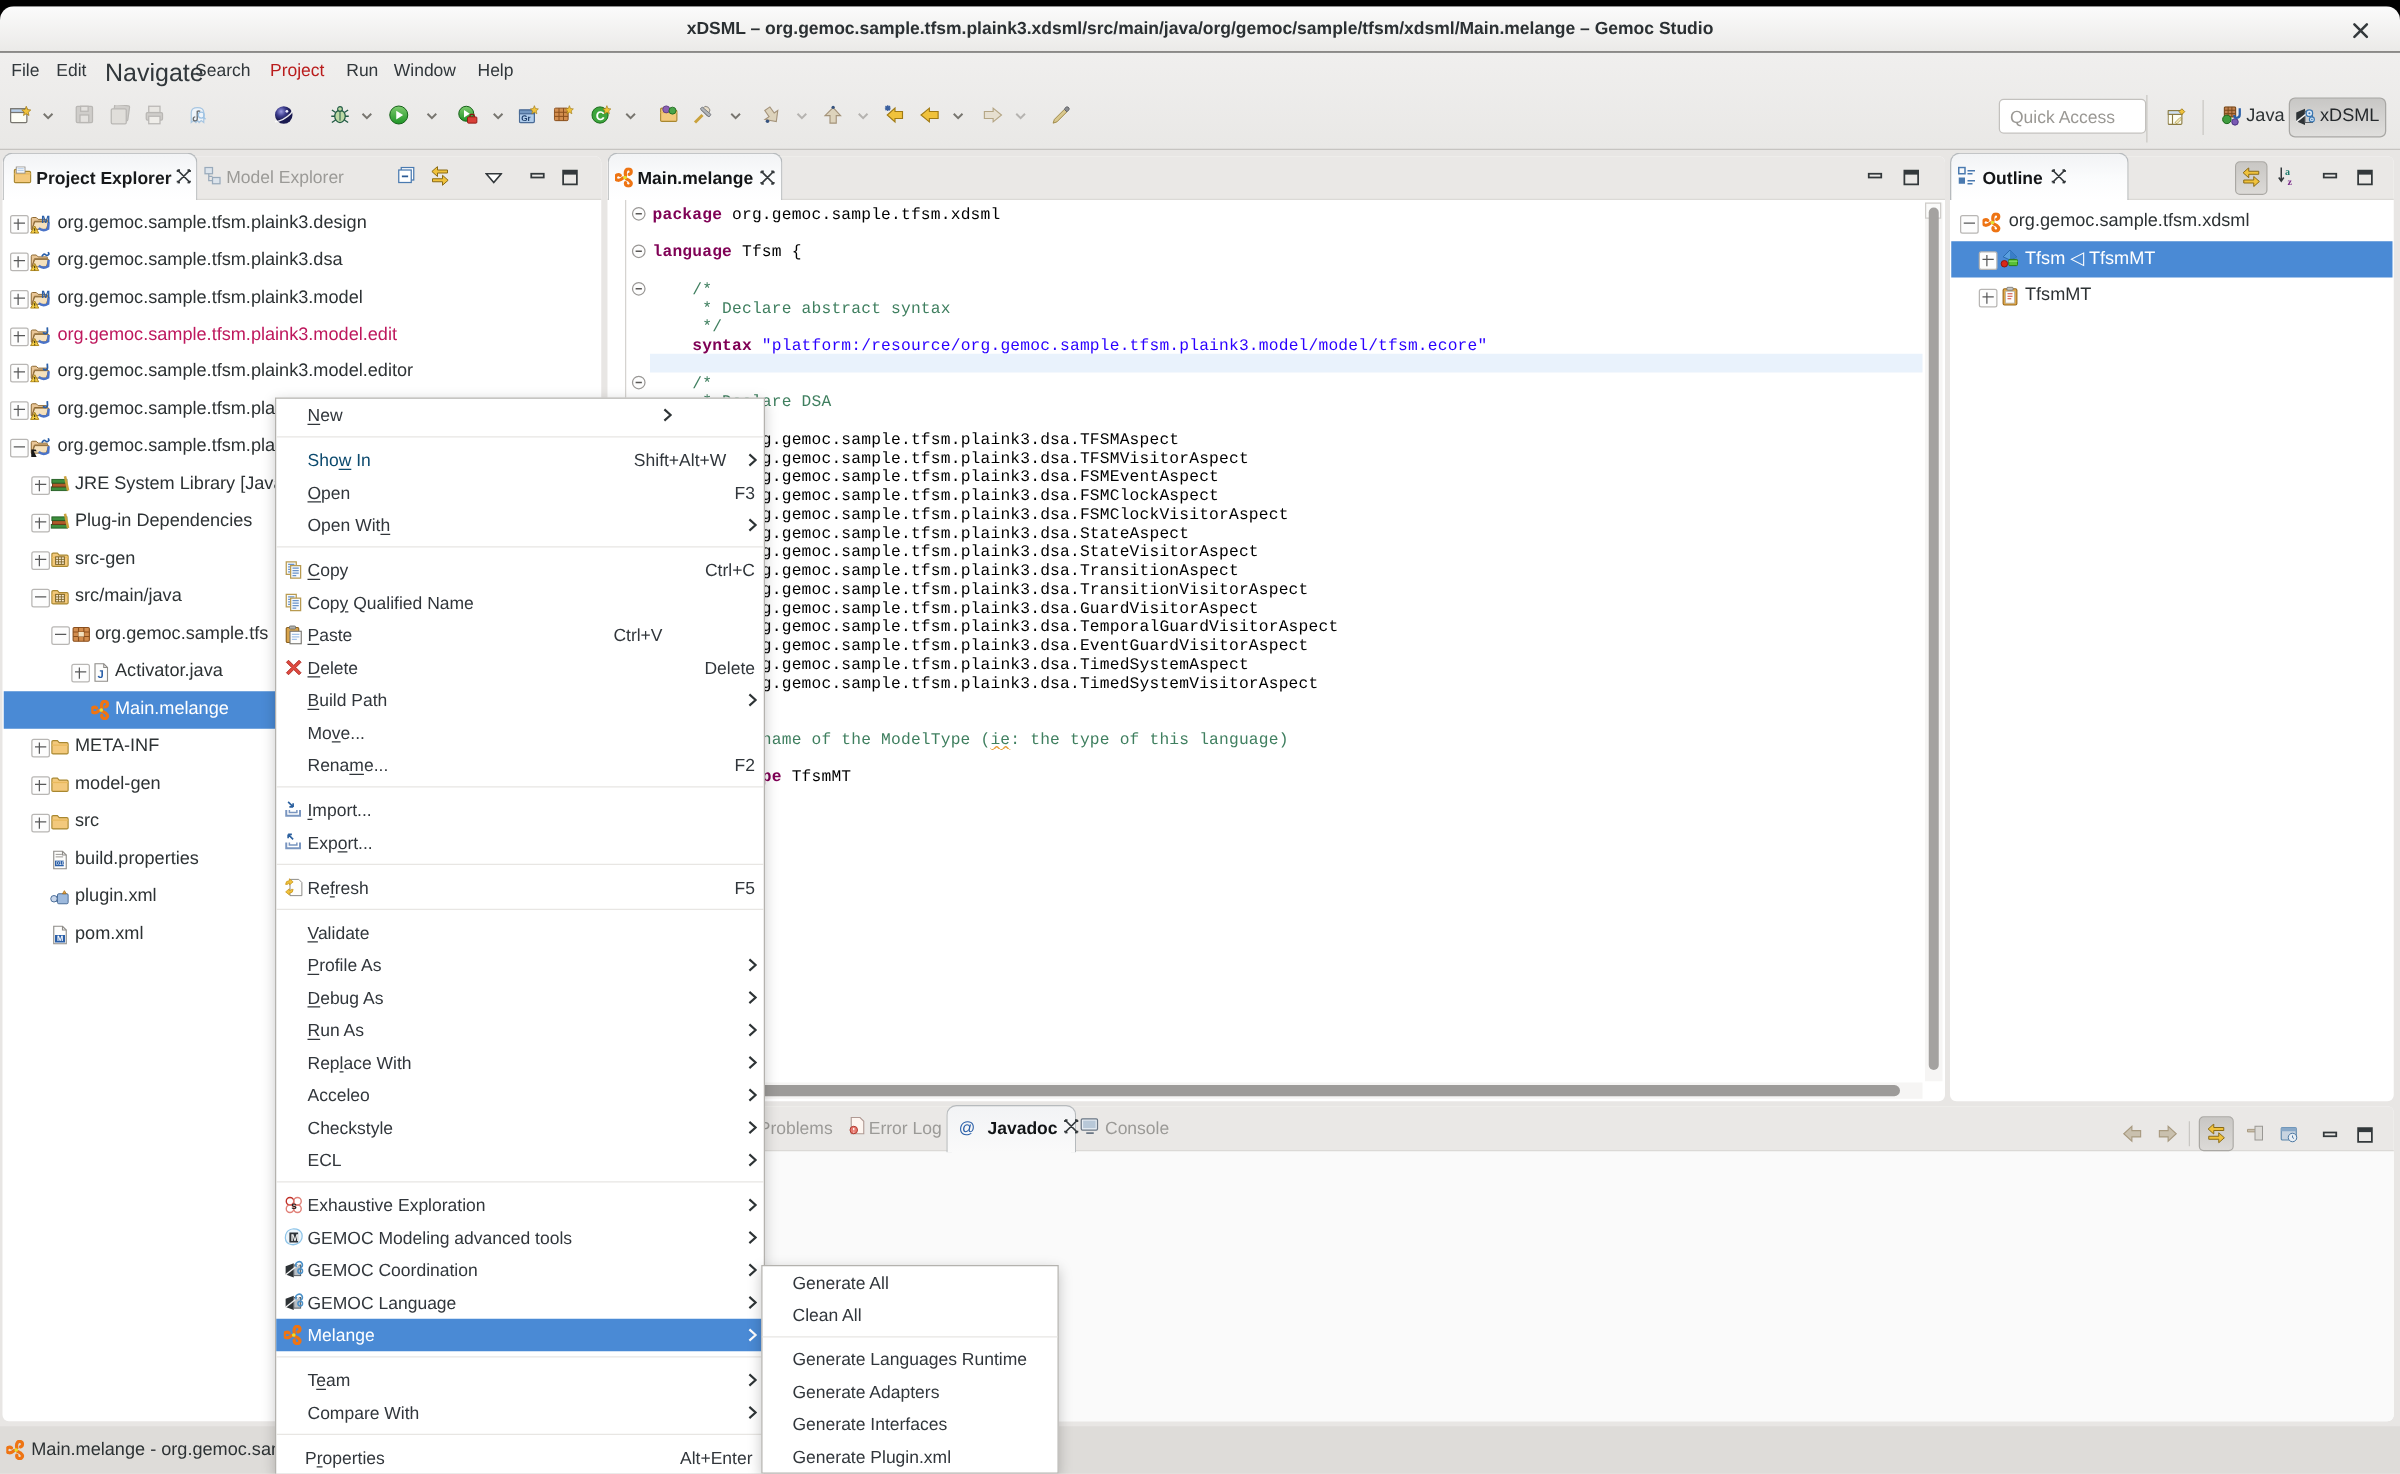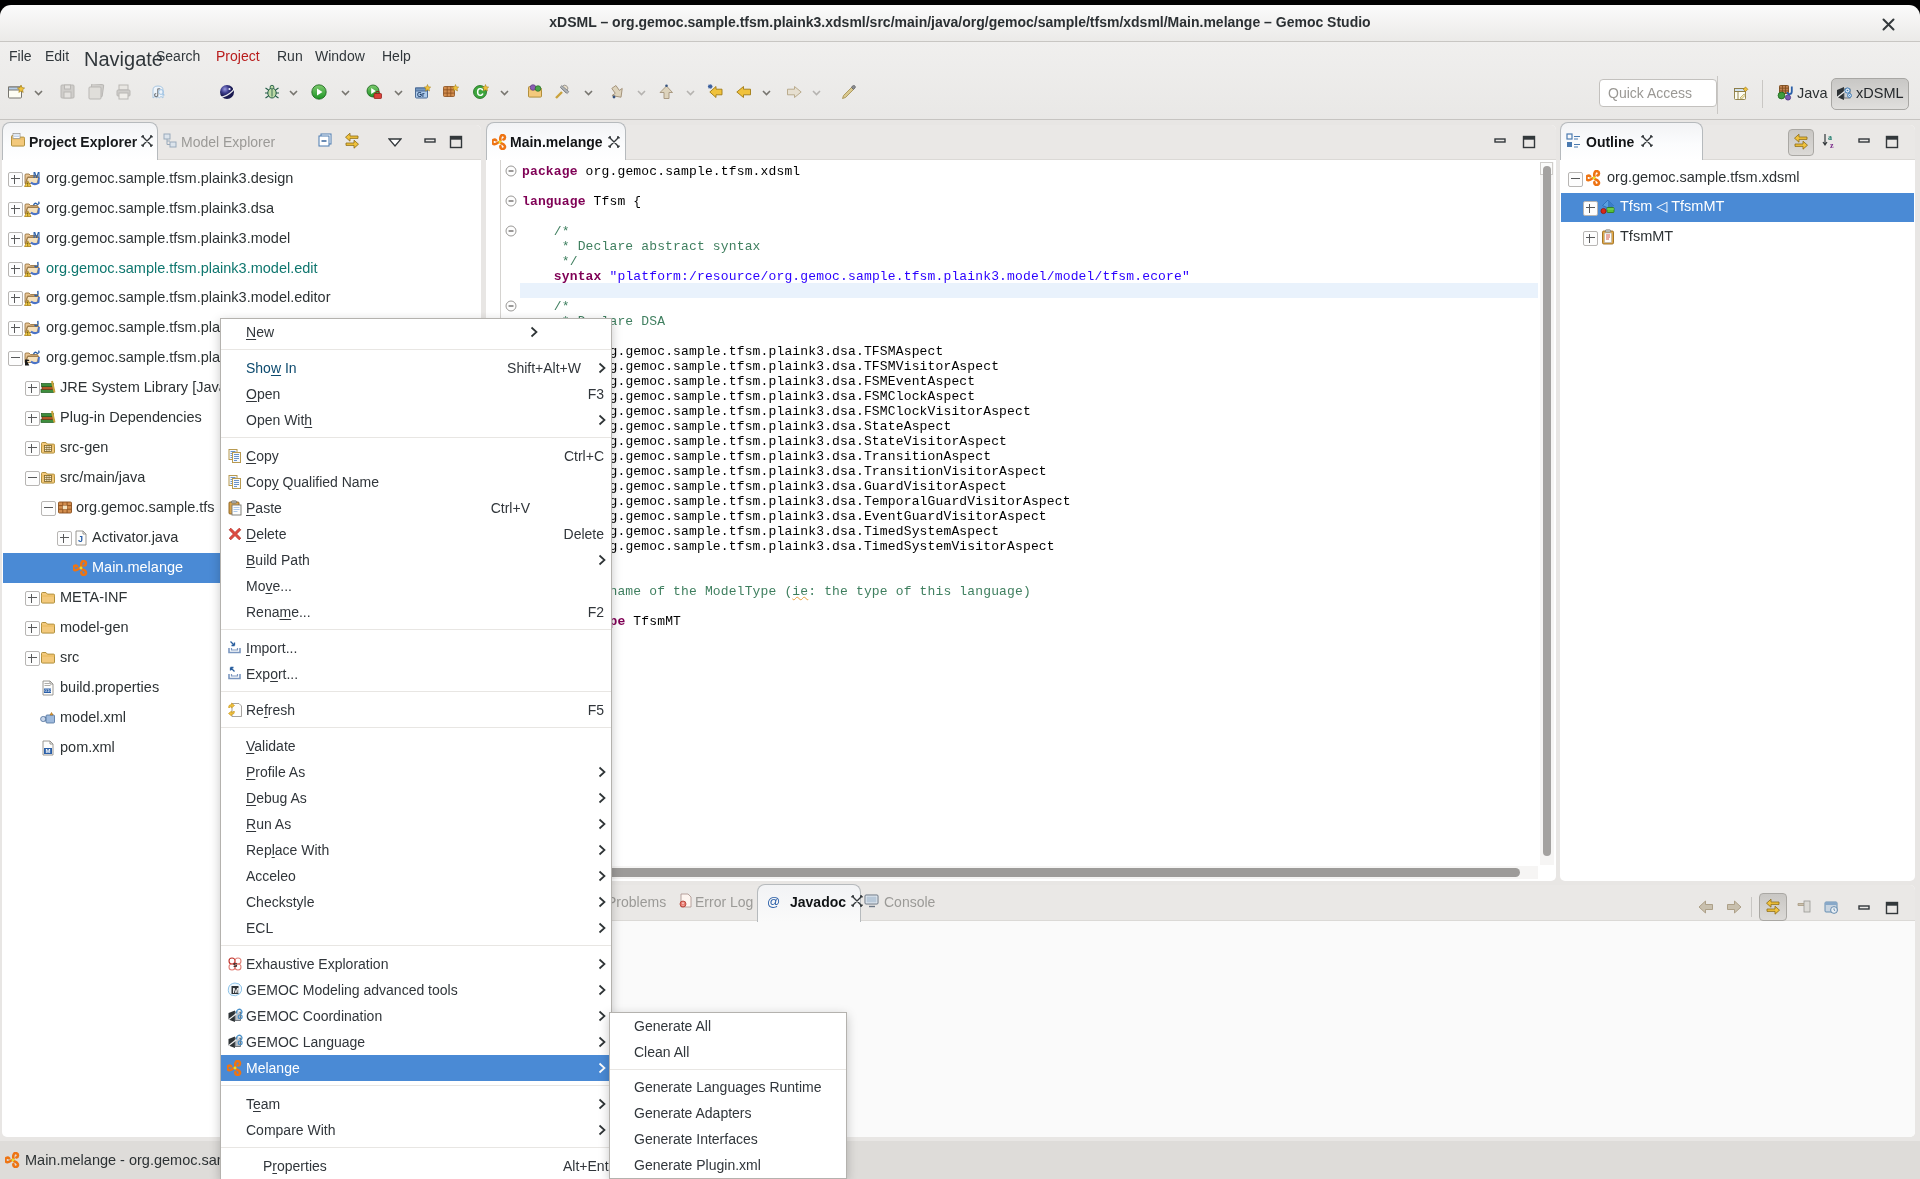--- a/index.html
+++ b/index.html
@@ -288,21 +288,21 @@
 <svg style="position:absolute;left:24px;top:261px" width="16" height="16" viewBox="0 0 16 16">
     <path d="M1 4 q0-1 1-1 h3 l1.5 1.5 H13 q1 0 1 1 V6 H3.5 L1.5 13 Q1 13 1 12 Z" fill="#e9c697" stroke="#8f6a33" stroke-width="0.8"></path>
     <path d="M3.8 6.5 H15 L13 12.5 H1.6 Z" fill="#f5e1bd" stroke="#8f6a33" stroke-width="0.8"></path>
     <path d="M7 11.5 q3.5 3 7.5 0.5 l0.4-5" fill="none" stroke="#4a73c8" stroke-width="2"></path>
     <path d="M10.7 4.7 q0.2 1.4 1.7 1.2 q1.7-0.2 1.6-2 l-0.2-3" fill="none" stroke="#2a5fa8" stroke-width="1.4"></path>
     <g transform="translate(0,9)">
       <path d="M0.5 6.5 L3.75 0.8 L7 6.5 Z" fill="#f7cf45" stroke="#a8821c" stroke-width="0.8" stroke-linejoin="round"></path>
       <path d="M3.75 2.6 v2 M3.75 5.4 v0.7" stroke="#3a2f06" stroke-width="0.9"></path>
     </g>
   </svg>
-<div class="tree-label" style="position:absolute;left:46px;top:260px;color:#0f766e">org.gemoc.sample.tfsm.plaink3.model.edit</div>
+<div class="tree-label" style="position:absolute;left:46px;top:260px;color:#be185d">org.gemoc.sample.tfsm.plaink3.model.edit</div>
 <div class="exp plus" style="left:8px;top:291px"></div>
 <svg style="position:absolute;left:24px;top:290px" width="16" height="16" viewBox="0 0 16 16">
     <path d="M1 4 q0-1 1-1 h3 l1.5 1.5 H13 q1 0 1 1 V6 H3.5 L1.5 13 Q1 13 1 12 Z" fill="#e9c697" stroke="#8f6a33" stroke-width="0.8"></path>
     <path d="M3.8 6.5 H15 L13 12.5 H1.6 Z" fill="#f5e1bd" stroke="#8f6a33" stroke-width="0.8"></path>
     <path d="M7 11.5 q3.5 3 7.5 0.5 l0.4-5" fill="none" stroke="#4a73c8" stroke-width="2"></path>
     <path d="M10.7 4.7 q0.2 1.4 1.7 1.2 q1.7-0.2 1.6-2 l-0.2-3" fill="none" stroke="#2a5fa8" stroke-width="1.4"></path>
     <g transform="translate(0,9)">
       <path d="M0.5 6.5 L3.75 0.8 L7 6.5 Z" fill="#f7cf45" stroke="#a8821c" stroke-width="0.8" stroke-linejoin="round"></path>
       <path d="M3.75 2.6 v2 M3.75 5.4 v0.7" stroke="#3a2f06" stroke-width="0.9"></path>
     </g>
@@ -426,21 +426,21 @@
   </svg>
 <div class="tree-label" style="position:absolute;left:60px;top:679px;color:#2d3234">build.properties</div>
 <svg style="position:absolute;left:40px;top:710px" width="16" height="16" viewBox="0 0 16 16">
     <g>
       <rect x="6" y="5" width="8.5" height="8" rx="1" fill="#9db9dc" stroke="#4c6f9a" stroke-width="0.8"></rect>
       <path d="M6 7.5 h-2 M6 10.5 h-2" stroke="#4c6f9a" stroke-width="1.6"></path>
       <circle cx="3.2" cy="9" r="2.6" fill="#c8d6ea" stroke="#4c6f9a" stroke-width="0.8"></circle>
       <path d="M11.5 2.5 l1.5 2.5 h-3 Z" fill="#e8a03c" stroke="#a06a14" stroke-width="0.6"></path>
     </g>
   </svg>
-<div class="tree-label" style="position:absolute;left:60px;top:709px;color:#2d3234">model.xml</div>
+<div class="tree-label" style="position:absolute;left:60px;top:709px;color:#2d3234">plugin.xml</div>
 <svg style="position:absolute;left:40px;top:740px" width="16" height="16" viewBox="0 0 16 16">
     <path d="M3 1 h7 l3 3 v11 h-10 Z" fill="#fdfdfc" stroke="#8e8c88" stroke-width="0.9"></path>
     <path d="M10 1 v3 h3" fill="none" stroke="#8e8c88" stroke-width="0.9"></path>
     <rect x="4" y="8" width="8" height="6" fill="#2a5fa8"></rect>
     <text x="5.6" y="13" font-family="Liberation Sans" font-size="6" font-weight="bold" fill="#fff">M</text>
   </svg>
 <div class="tree-label" style="position:absolute;left:60px;top:739px;color:#2d3234">pom.xml</div>
 <div class="panel" style="left:486px;top:125px;width:1070px;height:756px"></div>
 <div class="abs" style="left:486px;top:125px;width:1070px;height:35px;background:#eae8e6;border-radius:5px 5px 0 0"></div>
 <div class="abs" style="left:486px;top:159px;width:1070px;height:1px;background:#dbd9d6"></div>
@@ -787,20 +787,20 @@
       <path d="M1.5 1.5 L6.5 6 L1.5 10.5" stroke="#ffffff" stroke-width="1.7" fill="none"></path>
     </svg></div>
 <div class="msep" style="left:221px;right:auto;width:390px;top:1085px;position:absolute"></div>
 <div class="mi" style="left:221px;width:390px;top:1091px;"><span class="lbl" style="color:#31363b">T<u>e</u>am</span><svg class="abs" style="right:5px;top:7px;position:absolute" width="8" height="12" viewBox="0 0 8 12">
       <path d="M1.5 1.5 L6.5 6 L1.5 10.5" stroke="#2e3436" stroke-width="1.7" fill="none"></path>
     </svg></div>
 <div class="mi" style="left:221px;width:390px;top:1117px;"><span class="lbl" style="color:#31363b">Compare With</span><svg class="abs" style="right:5px;top:7px;position:absolute" width="8" height="12" viewBox="0 0 8 12">
       <path d="M1.5 1.5 L6.5 6 L1.5 10.5" stroke="#2e3436" stroke-width="1.7" fill="none"></path>
     </svg></div>
 <div class="msep" style="left:221px;right:auto;width:390px;top:1147px;position:absolute"></div>
-<div class="mi" style="left:238px;width:390px;top:1153px;"><span class="lbl" style="color:#31363b">P<u>r</u>operties</span><span class="acc" style="color:#31363b;right:7px">Alt+Enter</span></div>
+<div class="mi" style="left:219px;width:390px;top:1153px;"><span class="lbl" style="color:#31363b">P<u>r</u>operties</span><span class="acc" style="color:#31363b;right:7px">Alt+Enter</span></div>
 <div class="abs" style="left:609px;top:1012px;width:238px;height:167px;background:#ffffff;border:1px solid #b4b2ae;box-shadow:0 3px 10px rgba(0,0,0,.22);box-sizing:border-box"></div>
 <div class="mi" style="left:610px;width:236px;top:1013px"><span class="lbl" style="left:24px">Generate All</span></div>
 <div class="mi" style="left:610px;width:236px;top:1039px"><span class="lbl" style="left:24px">Clean All</span></div>
 <div class="msep" style="left:610px;width:236px;top:1069px;position:absolute"></div>
 <div class="mi" style="left:610px;width:236px;top:1074px"><span class="lbl" style="left:24px">Generate Languages Runtime</span></div>
 <div class="mi" style="left:610px;width:236px;top:1100px"><span class="lbl" style="left:24px">Generate Adapters</span></div>
 <div class="mi" style="left:610px;width:216px;top:1126px"><span class="lbl" style="left:24px">Generate Interfaces</span></div>
 <div class="mi" style="left:610px;width:236px;top:1152px"><span class="lbl" style="left:24px">Generate Plugin.xml</span></div>
 </body></html>

